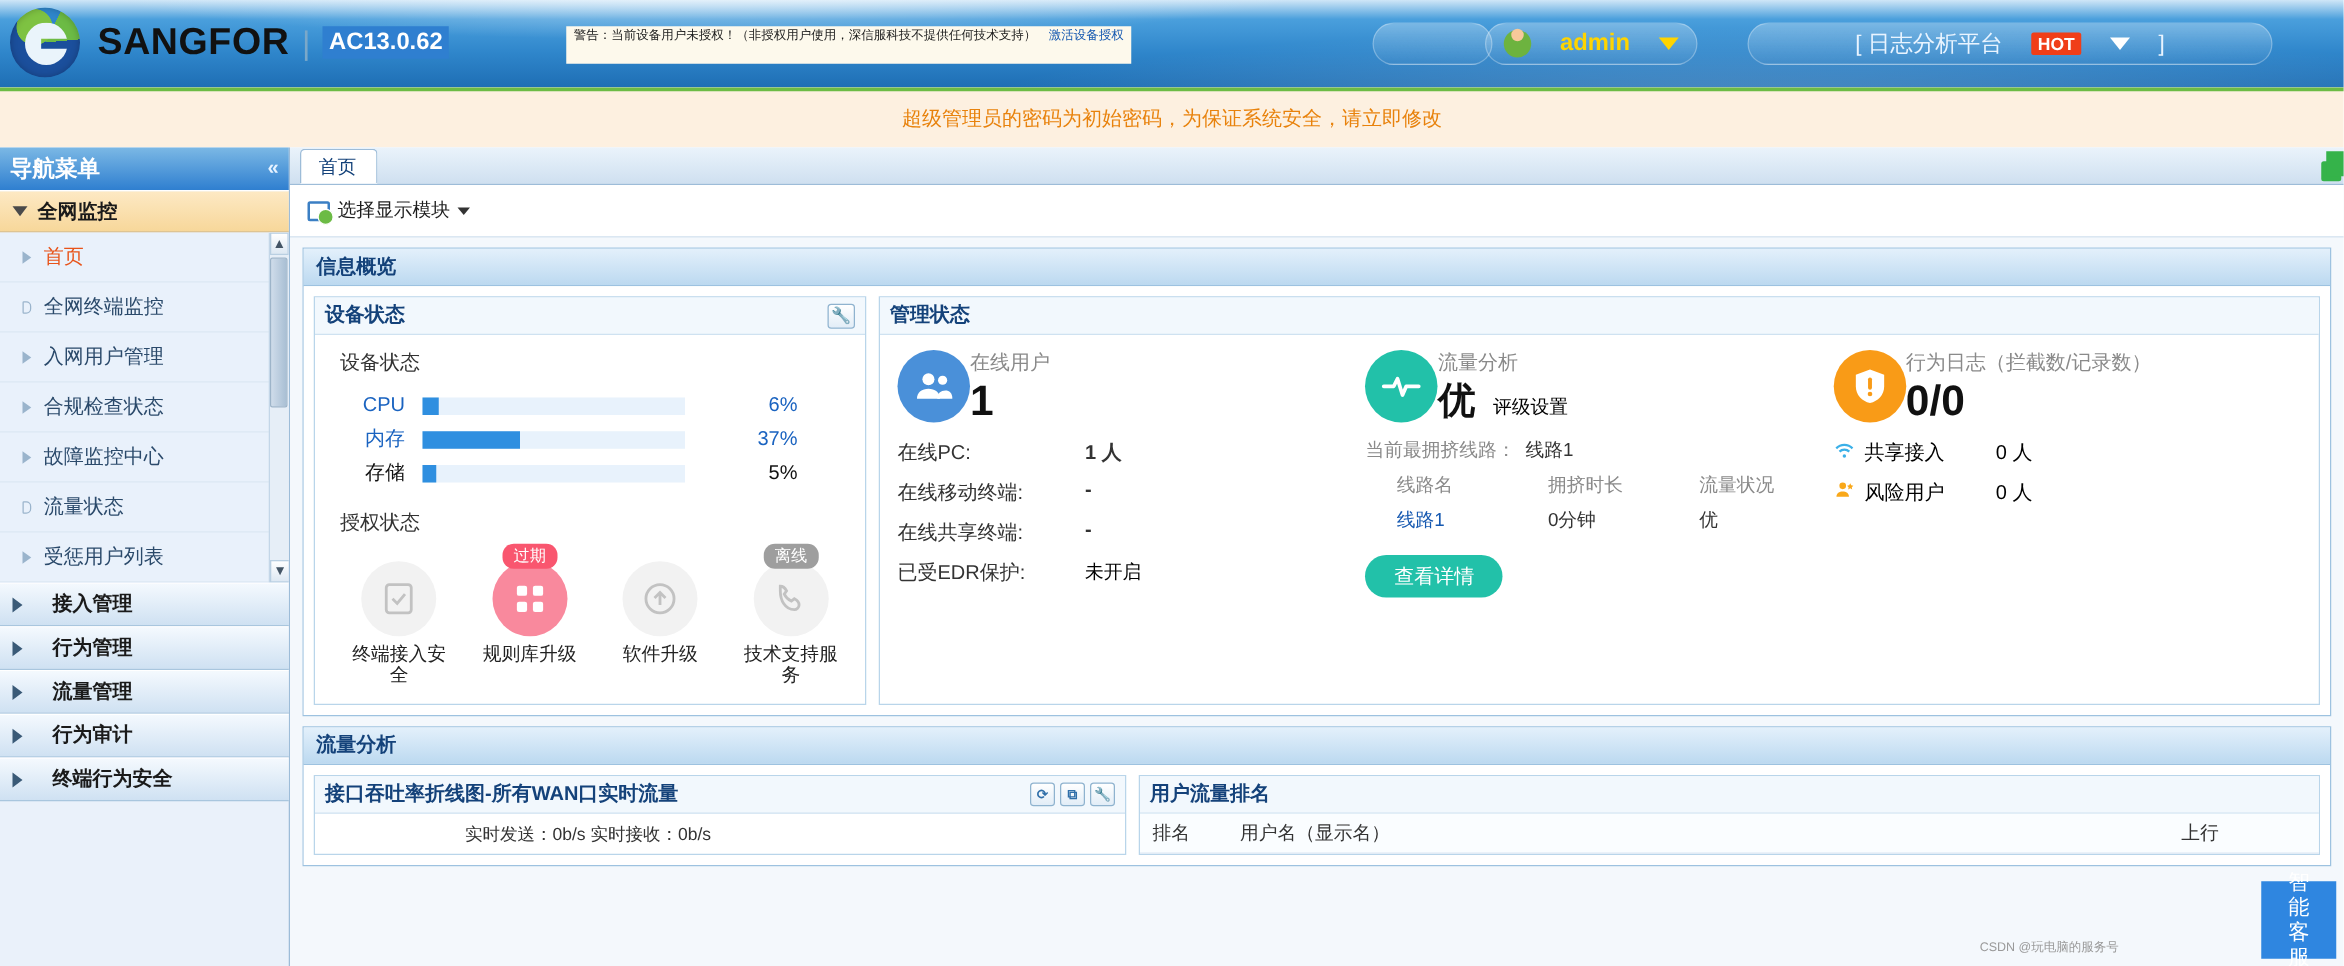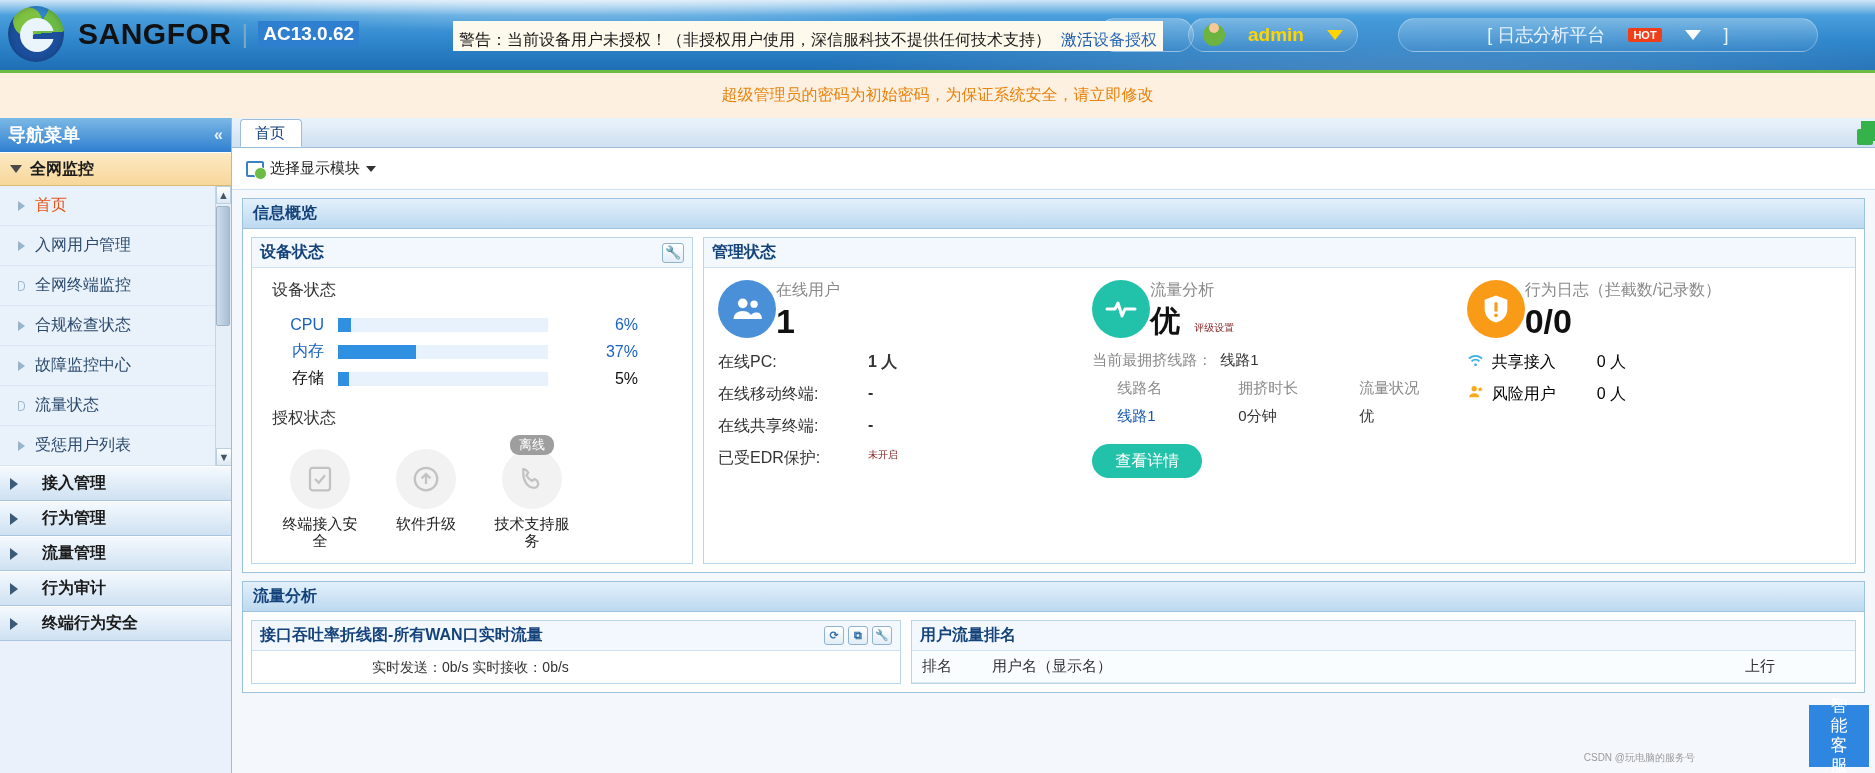--- a/index.html
+++ b/index.html
@@ -36,38 +36,38 @@
     content:""; position:absolute; left:12px; top:12px; width:34px; height:34px;
     border-radius:50%; background:#eaf4fb;
     clip-path: polygon(0 0, 100% 0, 100% 38%, 38% 38%, 38% 62%, 100% 62%, 100% 100%, 0 100%);
   }
   .logo-text { font-size: 30px; font-weight: bold; letter-spacing: .5px; color:#111; margin-left: 14px; }
   .logo-sep { color:#7aa8c9; font-size:26px; margin:0 10px; }
   .ver-badge { background:#2f7fd0; color:#fff; font-size:19px; font-weight:bold; padding:2px 5px; }
 
   .warn-strip {
     position:absolute; left:453px; top:21px; height:30px;
-    background:#fdf9ec; display:flex; align-items:flex-end; padding:0 6px;
-    font-size:16px; color:#1a1a1a; white-space:nowrap;
+    background:#fdf9ec; display:flex; align-items:flex-start; padding:0 6px;
+    font-size:10px; color:#1a1a1a; white-space:nowrap;
   }
   .warn-strip a { color:#1558b0; text-decoration:none; margin-left:10px; }
 
   .pill {
     position:absolute; top:18px; height:34px; border-radius:17px;
     background: linear-gradient(180deg, rgba(255,255,255,.28), rgba(255,255,255,.02));
     border:1px solid rgba(255,255,255,.28);
     display:flex; align-items:center; justify-content:center; gap:23px;
     color:#fff; font-size:18px; white-space:nowrap;
   }
   .pill-blank { left:1098px; width:96px; }
   .pill-admin { left:1188px; width:170px; }
   .pill-admin .uname { color:#ffd400; font-weight:bold; font-size:19px; }
   .pill-log { left:1398px; width:420px; }
   .pill-log .lbl { color:#e9f4ff; font-size:18px; }
-  .hot-badge { background:#f03e18; color:#fff; font-size:11px; font-weight:bold; padding:1px 5px; border-radius:2px; }
+  .hot-badge { background:#f03e18; color:#fff; font-size:14px; font-weight:bold; padding:1px 5px; border-radius:2px; }
   .caret-down { width:0;height:0;border-left:8px solid transparent;border-right:8px solid transparent;border-top:10px solid #ffd400; }
   .caret-down.white { border-top-color:#fff; }
   .av { width:22px;height:22px;border-radius:50%;background:#6db33f; position:relative; }
   .av:before{content:"";position:absolute;left:6px;top:-1px;width:10px;height:10px;border-radius:50%;background:#f6c99a;}
 
   
   .pwd-bar {
     position:absolute; left:0; top:70px; width:1875px; height:48px;
     background:#fdf0e0; border-top:3px solid #6cbb45;
     display:flex; align-items:center; justify-content:center;
@@ -181,21 +181,21 @@
   .mgr-body { display:flex; padding:12px 14px 14px 14px; }
   .mgr-col { flex:1; }
   .mgr-top { display:flex; align-items:flex-start; }
   .circ-ic { width:58px; height:58px; border-radius:50%; display:flex; align-items:center; justify-content:center; flex:0 0 58px; }
   .circ-blue { background:#4a90d9; }
   .circ-teal { background:#22c1a9; }
   .circ-orng { background:#f99b17; }
   .mgr-ttl { font-size:16px; color:#8a8a8a; }
   .mgr-big { font-size:34px; font-weight:bold; color:#111; line-height:40px; }
   .mgr-big.cn { font-size:30px; }
-  .link { color:#7f1d1d; text-decoration:none; font-size:10px; }
+  .link { color:#000000; text-decoration:none; font-size:15px; }
   .kv { display:flex; font-size:16px; color:#333; margin-top:11px; }
   .kv .k { width:150px; color:#333; }
   .kv .v { font-weight:bold; }
   .line-tbl { margin-top:10px; font-size:15px; color:#8a8a8a; }
   .line-tbl .r { display:flex; margin-top:9px; }
   .line-tbl .r > div { width:96px;margin-left:25px; }
   .line-tbl .r.data { color:#333; }
   .line-tbl .r.data a { color:#1558b0; text-decoration:none; }
   .btn-teal {
     margin-top:18px; width:110px; height:34px; border-radius:17px; background:#22c1a9;
@@ -274,26 +274,26 @@
     <span class="tri-d"></span>
     <span>全网监控</span>
   </div>
 
   <div class="sb-list">
     <div class="sb-item active">
       <span class="sb-arrow"></span>
       <span>首页</span>
     </div>
     <div class="sb-item">
+      <span class="sb-arrow hollow"></span>
+      <span>全网终端监控</span>
+    </div>
+    <div class="sb-item">
       <span class="sb-arrow"></span>
       <span>入网用户管理</span>
-    </div>
-    <div class="sb-item">
-      <span class="sb-arrow hollow"></span>
-      <span>全网终端监控</span>
     </div>
     <div class="sb-item">
       <span class="sb-arrow"></span>
       <span>合规检查状态</span>
     </div>
     <div class="sb-item">
       <span class="sb-arrow"></span>
       <span>故障监控中心</span>
     </div>
     <div class="sb-item">
@@ -392,20 +392,32 @@
               <div class="auth-circ">
                 <svg width="30" height="30" viewBox="0 0 24 24" fill="none" stroke="#c2c2c2" stroke-width="1.8">
                   <rect x="4" y="3" width="16" height="18" rx="2"></rect>
                     <path d="M8 12l3 3 5-6"></path>
                 </svg>
               </div>
               <div class="auth-lbl">终端接入安</div>
               <div class="auth-lbl">全</div>
             </div>
 
+            <div class="auth-cell">
+              <span class="tag">过期</span>
+              <div class="auth-circ pink">
+                <svg width="28" height="28" viewBox="0 0 24 24" fill="#fff">
+                  <rect x="3" y="3" width="7" height="7" rx="1.5"></rect>
+                    <rect x="14" y="3" width="7" height="7" rx="1.5"></rect>
+                  <rect x="3" y="14" width="7" height="7" rx="1.5"></rect>
+                    <rect x="14" y="14" width="7" height="7" rx="1.5"></rect>
+                </svg>
+              </div>
+              <div class="auth-lbl">规则库升级</div>
+            </div>
 
             <div class="auth-cell">
               <div class="auth-circ">
                 <svg width="30" height="30" viewBox="0 0 24 24" fill="none" stroke="#c2c2c2" stroke-width="1.8">
                   <circle cx="12" cy="12" r="9"></circle>
                     <path d="M12 16V8M8.5 11.5L12 8l3.5 3.5"></path>
                 </svg>
               </div>
               <div class="auth-lbl">软件升级</div>
             </div>

